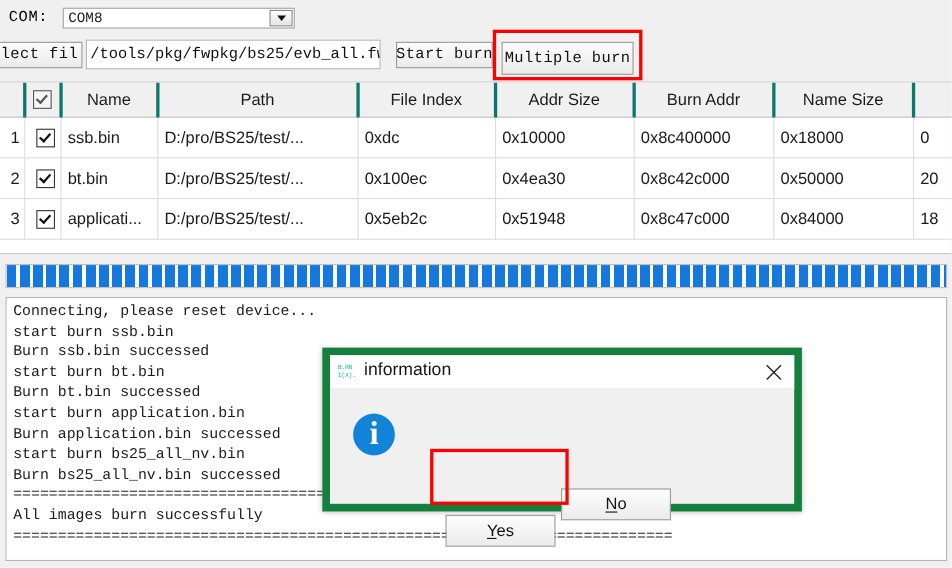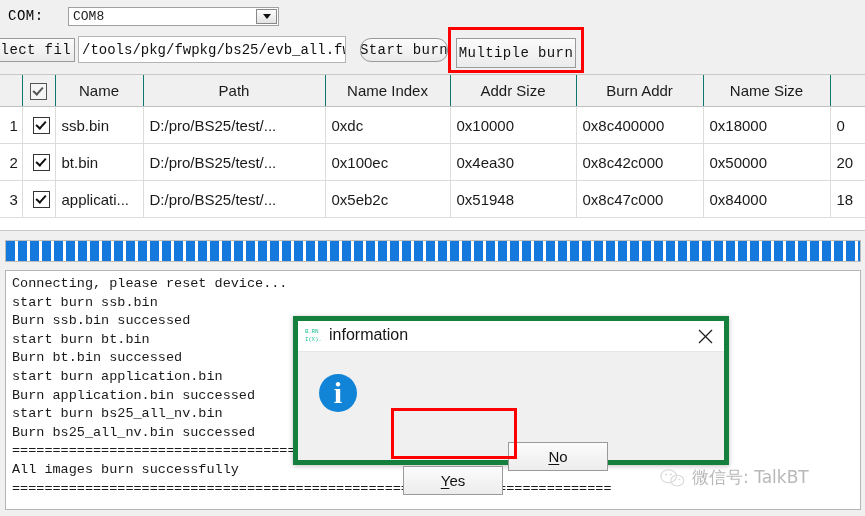--- a/index.html
+++ b/index.html
@@ -37,21 +37,20 @@
     letter-spacing: 0.5px;
     text-align: right;
   }
   .com-combo {
     position: absolute;
     left: 57px; top: 7px;
     width: 211px; height: 19px;
     background: #ffffff;
     border: 1px solid #a0a0a0;
     box-sizing: border-box;
-    margin-left: 11px;
   }
   .com-combo-text {
     position: absolute;
     left: 4px; top: 1px;
     font-family: "Liberation Mono", monospace;
     font-size: 13px;
     color: #202020;
   }
   .com-combo-btn {
     position: absolute;
@@ -111,21 +110,21 @@
     padding-left: 3px;
     font-family: "Liberation Mono", monospace;
     font-size: 14px;
     color: #111111;
     white-space: nowrap;
     overflow: hidden;
   }
   .start-burn-btn {
     position: absolute;
     left: 360px; top: 38px;
-    width: 88px; height: 24px; border-radius: 11px;
+    width: 88px; height: 24px;
   }
   .multiple-burn-btn {
     position: absolute;
     left: 456px; top: 38px;
     width: 120px; height: 30px;
   }
   .redbox {
     position: absolute;
     border: 3px solid #ff0000;
     box-sizing: border-box;
@@ -148,21 +147,21 @@
   }
   table.grid {
     border-collapse: collapse;
     width: 900px;
     table-layout: fixed;
     font-size: 15px;
   }
   table.grid th {
     height: 31px;
     background: #f0f0f0;
-    border-right: 1px solid #0f766e;
+    border-right: 3px solid #0f766e;
     border-bottom: 1px solid #c0c0c0;
     font-weight: normal;
     font-size: 15px;
     color: #1a1a1a;
     text-align: center;
     padding: 0;
   }
   table.grid td {
     height: 36px;
     border-right: 1px solid #dcdcdc;
@@ -253,21 +252,21 @@
     color: #1a1a1a;
     white-space: pre;
   }
 
   
   .dialog {
     position: absolute;
     left: 293px; top: 316px;
     width: 436px; height: 149px;
     background: #f0f0f0;
-    border: 5px solid #15803d;
+    border: 7px solid #15803d;
     box-sizing: border-box;
     box-shadow: 0 1px 5px rgba(0,0,0,0.25);
   }
   .dlg-title {
     position: absolute;
     left: 0; top: 0;
     width: 100%; height: 31px;
     background: #ffffff;
     border-bottom: 1px solid #e6e6e6;
     box-sizing: border-box;
@@ -392,21 +391,21 @@
           <col style="width:70px">
       </colgroup>
       <thead>
         <tr>
           <th class="rownum"></th>
           <th class="cbcell">
             <span class="cb-head"></span>
           </th>
           <th>Name</th>
           <th>Path</th>
-          <th>Name Index</th>
+          <th>File Index</th>
           <th>Addr Size</th>
           <th>Burn Addr</th>
           <th>Name Size</th>
           <th></th>
         </tr>
       </thead>
       <tbody>
         <tr>
           <td class="rownum">1</td>
           <td class="cbcell">
@@ -487,25 +486,14 @@
       <div class="dlg-btn yes-btn">
         <span><u>Y</u><span>es</span></span>
       </div>
       <div class="dlg-btn no-btn">
         <span><u>N</u><span>o</span></span>
       </div>
     </div>
   </div>
   <div class="redbox redbox-yes"></div>
 
-  <div class="watermark">
-    <svg class="wechat-icon" viewBox="0 0 30 22">
-      <ellipse cx="10" cy="9" rx="9" ry="7.5" fill="none" stroke="#b8b8b8" stroke-width="1.3"></ellipse>
-      <circle cx="7" cy="7" r="1.1" fill="#b8b8b8"></circle>
-      <circle cx="12.5" cy="7" r="1.1" fill="#b8b8b8"></circle>
-      <ellipse cx="20" cy="14" rx="7.5" ry="6.2" fill="none" stroke="#b8b8b8" stroke-width="1.3"></ellipse>
-      <circle cx="17.6" cy="12.6" r="0.95" fill="#b8b8b8"></circle>
-      <circle cx="22.3" cy="12.6" r="0.95" fill="#b8b8b8"></circle>
-    </svg>
-    <span>微信号: TalkBT</span>
-  </div>
 
 </div>
 
 </body></html>

